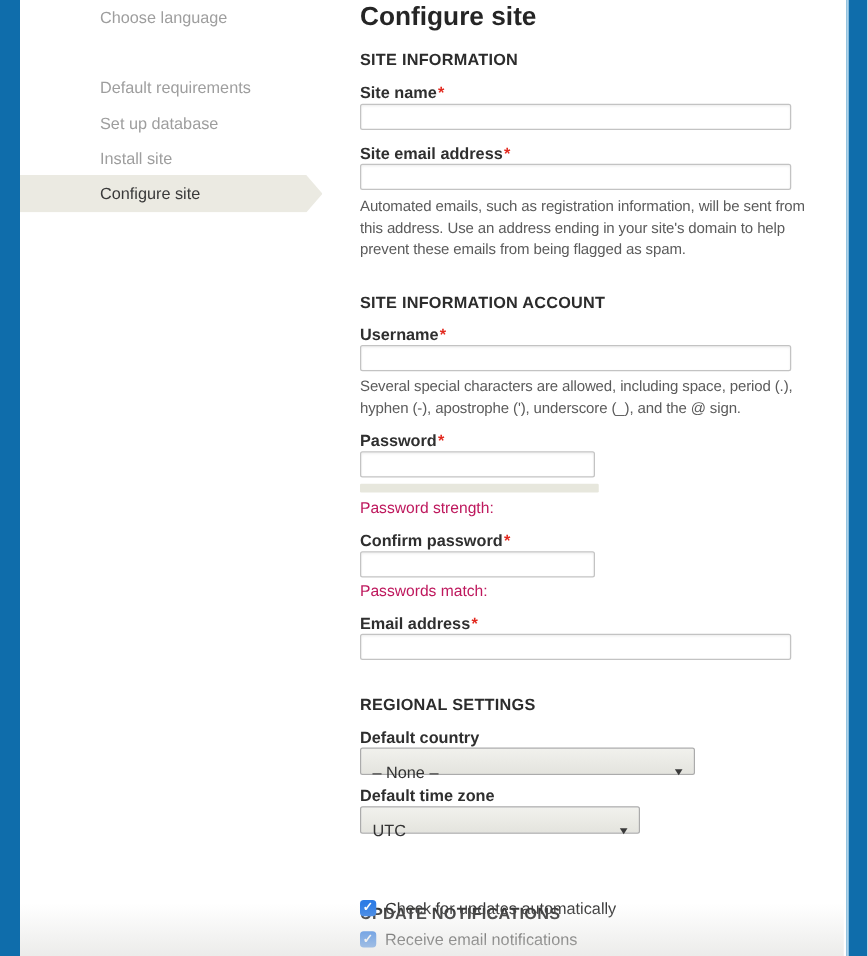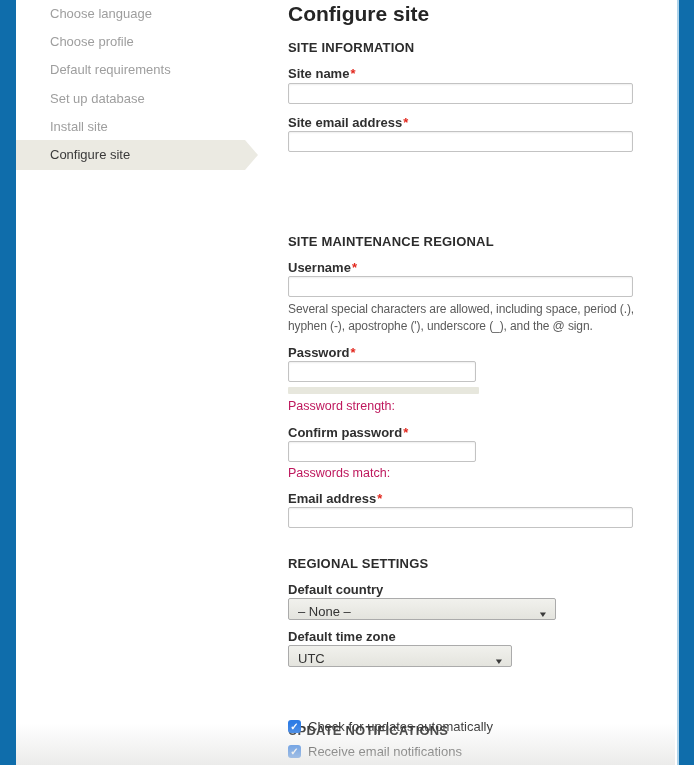--- a/index.html
+++ b/index.html
@@ -9,21 +9,21 @@
     font-family:"Liberation Sans", sans-serif; color:#2f2f2f;
   }
   
   .rail-left  { position:absolute; left:0; top:0; width:16px; height:765px; background:#0f6dab; }
   .rail-right { position:absolute; right:0; top:0; width:17px; height:765px; background:#0f6dab; border-left:2px solid #aed3ea; }
 
   
   .sidebar { position:absolute; left:16px; top:0; width:242px; height:765px; }
   .step {
     position:absolute; left:0; width:242px; height:28px; line-height:28px;
-    padding-left:34px; font-size:13px; color:#9e9e9e; cursor:default;
+    padding-left:64px; font-size:13px; color:#9e9e9e; cursor:default;
   }
   .step.active {
     height:30px; line-height:30px; color:#3a3a3a; background:#ebeae2;
     clip-path:polygon(0 0, calc(100% - 13px) 0, 100% 50%, calc(100% - 13px) 100%, 0 100%);
   }
 
   
   .main { position:absolute; left:288px; top:0; width:356px; height:765px; }
   .abs { position:absolute; left:0; }
   h1.page-title { font-size:21px; font-weight:bold; color:#252525; line-height:28px; }
@@ -34,21 +34,21 @@
     height:21px; width:345px; border:1px solid #c3c3c3; border-radius:2px;
     background:#fff; box-shadow:inset 0 1px 2px rgba(0,0,0,0.07);
     font-family:"Liberation Sans", sans-serif; font-size:13px; padding:0 6px; color:#333;
   }
   .desc { font-size:12px; color:#5b5b5b; line-height:17px; width:356px; letter-spacing:-0.1px; }
   .minor { font-size:12.5px; color:#be185d; }
   .meter { height:7px; background:#e7e7dd; border-radius:1px; }
   .select {
     height:22px; border:1px solid #ababab; border-radius:2px;
     background:linear-gradient(#f1f1ed, #e4e4de);
-    display:flex; align-items:flex-end; justify-content:space-between;
+    display:flex; align-items:center; justify-content:space-between;
     padding:16px 8px 0 9px; font-size:13px; color:#333; cursor:default;
   }
   .select .arrow { font-size:8px; color:#3a3a3a; transform:scaleX(1.3); }
   .cbrow { display:flex; align-items:center; cursor:default; }
   .cb {
     width:13px; height:13px; background:#2e7ce5; border-radius:3px;
     color:#fff; font-size:10px; line-height:13px; text-align:center; font-weight:bold;
     flex:0 0 13px;
   }
   .cblbl { font-size:13px; color:#333; margin-left:7px; }
@@ -58,40 +58,40 @@
   }
 </style>
 </head>
 <body>
 
 <div class="rail-left"></div>
 <div class="rail-right"></div>
 
 <div class="sidebar">
   <div class="step" style="top:0">Choose language</div>
-  <div class="step" style="top:28px">Choose profile</div>
   <div class="step" style="top:56px">Default requirements</div>
   <div class="step" style="top:113px">Install site</div>
   <div class="step" style="top:85px">Set up database</div>
   <div class="step active" style="top:140px">Configure site</div>
 </div>
 
 <div class="main">
 
   <h1 class="page-title abs" style="top:0">Configure site</h1>
 
   <div class="section-heading abs" style="top:40px">SITE INFORMATION</div>
 
   <label class="lbl abs" style="top:66px"><span>Site name</span><span class="req">*</span></label>
   <input class="txt abs" style="top: 83px;" type="text" value="">
 
   <label class="lbl abs" style="top:115px"><span>Site email address</span><span class="req">*</span></label>
   <input class="txt abs" style="top: 131px;" type="text" value="">
+  <div class="desc abs" style="top:157px">Automated emails, such as registration information, will be sent from this address. Use an address ending in your site's domain to help prevent these emails from being flagged as spam.</div>
 
-  <div class="section-heading abs" style="top:234px">SITE MAINTENANCE REGIONAL</div>
+  <div class="section-heading abs" style="top:234px">SITE INFORMATION ACCOUNT</div>
 
   <label class="lbl abs" style="top:260px"><span>Username</span><span class="req">*</span></label>
   <input class="txt abs" style="top: 276px;" type="text" value="">
   <div class="desc abs" style="top:301px">Several special characters are allowed, including space, period (.), hyphen (-), apostrophe ('), underscore (_), and the @ sign.</div>
 
   <label class="lbl abs" style="top:345px"><span>Password</span><span class="req">*</span></label>
   <input class="txt abs" style="top: 361px; width: 188px;" type="password" value="">
   <div class="meter abs" style="top:387px; width:191px"></div>
   <div class="minor abs" style="top:399px">Password strength:</div>
 

